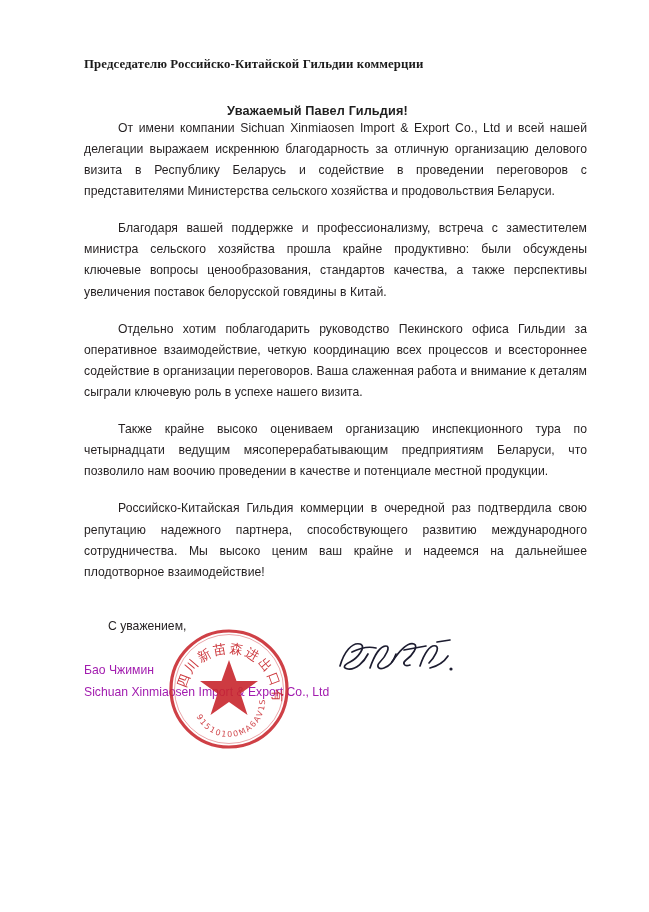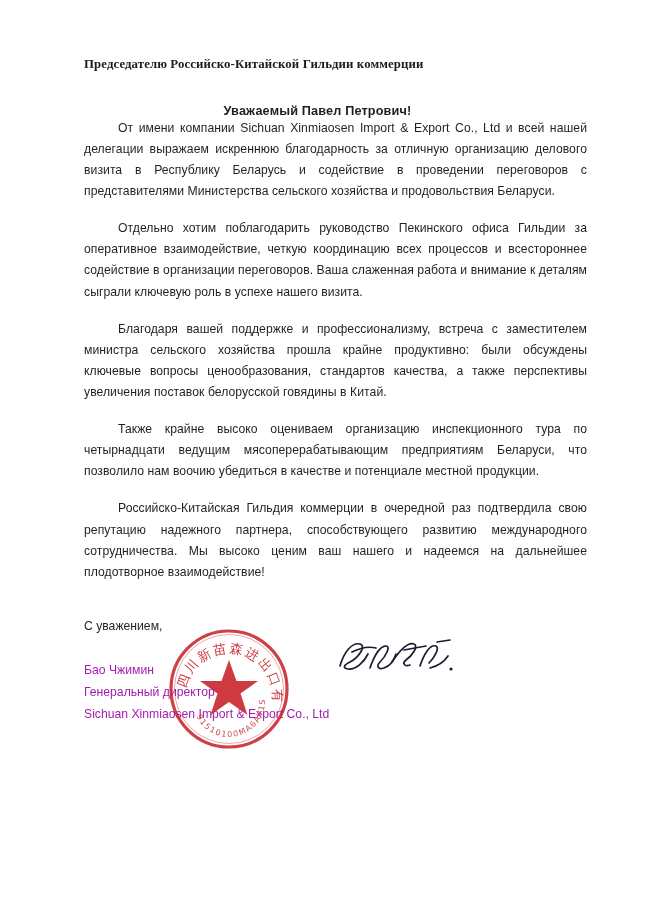--- a/index.html
+++ b/index.html
@@ -51,20 +51,21 @@
     color: #231f20;
     margin: 0 0 16px 0;
     letter-spacing: 0.05px;
     text-indent: 34px;
   }
   .closing {
     margin-top: 33px;
     font-size: 12.2px;
     line-height: 1.75;
     color: #231f20;
+    margin-left: 24px;
   }
   .sign-block {
     position: relative;
     margin-top: 23px;
     font-size: 12.2px;
     line-height: 1.78;
     color: #a21caf;
   }
   .sign-name {
     font-weight: normal;
@@ -93,35 +94,34 @@
 </style>
 </head>
 <body>
 
 <div class="page">
 
   <div class="addressee">
     <div>Председателю Российско-Китайской Гильдии коммерции</div>
   </div>
 
-  <div class="salutation">Уважаемый Павел Петрович!</div>
+  <div class="salutation">Уважаемый Павел Гильдия!</div>
 
   <div class="body-text">
     <p class="para">От имени компании Sichuan Xinmiaosen Import &amp; Export Co., Ltd и всей нашей делегации выражаем искреннюю благодарность за отличную организацию делового визита в Республику Беларусь и содействие в проведении переговоров с представителями Министерства сельского хозяйства и продовольствия Беларуси.</p>
+    <p class="para">Благодаря вашей поддержке и профессионализму, встреча с заместителем министра сельского хозяйства прошла крайне продуктивно: были обсуждены ключевые вопросы ценообразования, стандартов качества, а также перспективы увеличения поставок белорусской говядины в Китай.</p>
     <p class="para">Отдельно хотим поблагодарить руководство Пекинского офиса Гильдии за оперативное взаимодействие, четкую координацию всех процессов и всестороннее содействие в организации переговоров. Ваша слаженная работа и внимание к деталям сыграли ключевую роль в успехе нашего визита.</p>
-    <p class="para">Благодаря вашей поддержке и профессионализму, встреча с заместителем министра сельского хозяйства прошла крайне продуктивно: были обсуждены ключевые вопросы ценообразования, стандартов качества, а также перспективы увеличения поставок белорусской говядины в Китай.</p>
-    <p class="para">Также крайне высоко оцениваем организацию инспекционного тура по четырнадцати ведущим мясоперерабатывающим предприятиям Беларуси, что позволило нам воочию убедиться в качестве и потенциале местной продукции.</p>
-    <p class="para">Российско-Китайская Гильдия коммерции в очередной раз подтвердила свою репутацию надежного партнера, способствующего развитию международного сотрудничества. Мы высоко ценим ваш нашего и надеемся на дальнейшее плодотворное взаимодействие!</p>
+    <p class="para">Также крайне высоко оцениваем организацию инспекционного тура по четырнадцати ведущим мясоперерабатывающим предприятиям Беларуси, что позволило нам воочию проведении в качестве и потенциале местной продукции.</p>
+    <p class="para">Российско-Китайская Гильдия коммерции в очередной раз подтвердила свою репутацию надежного партнера, способствующего развитию международного сотрудничества. Мы высоко ценим ваш крайне и надеемся на дальнейшее плодотворное взаимодействие!</p>
   </div>
 
   <div class="closing">С уважением,</div>
 
   <div class="sign-block">
     <div class="sign-name">Бао Чжимин</div>
-    <div>Генеральный директор</div>
     <div class="sign-company">Sichuan Xinmiaosen Import &amp; Export Co., Ltd</div>
 
     <svg class="signature" viewBox="0 0 120 52">
       <g fill="none" stroke="#1c1c30" stroke-width="1.7" stroke-linecap="round" stroke-linejoin="round">
         <path d="M6 34 C10 20, 18 10, 26 12 C33 14, 24 26, 16 30 C10 33, 8 36, 14 37 C22 38, 30 30, 34 22"></path>
         <path d="M18 20 C26 16, 34 14, 42 16"></path>
         <path d="M36 36 C40 24, 46 14, 52 14 C57 14, 52 24, 46 30 C42 34, 44 38, 50 36 C56 34, 60 28, 62 22"></path>
         <path d="M58 30 C66 18, 74 10, 80 12 C85 14, 78 24, 72 28 C68 31, 70 35, 76 33"></path>
         <path d="M70 18 L92 14"></path>
         <path d="M86 34 C90 22, 96 12, 102 14 C106 16, 100 26, 95 31"></path>

